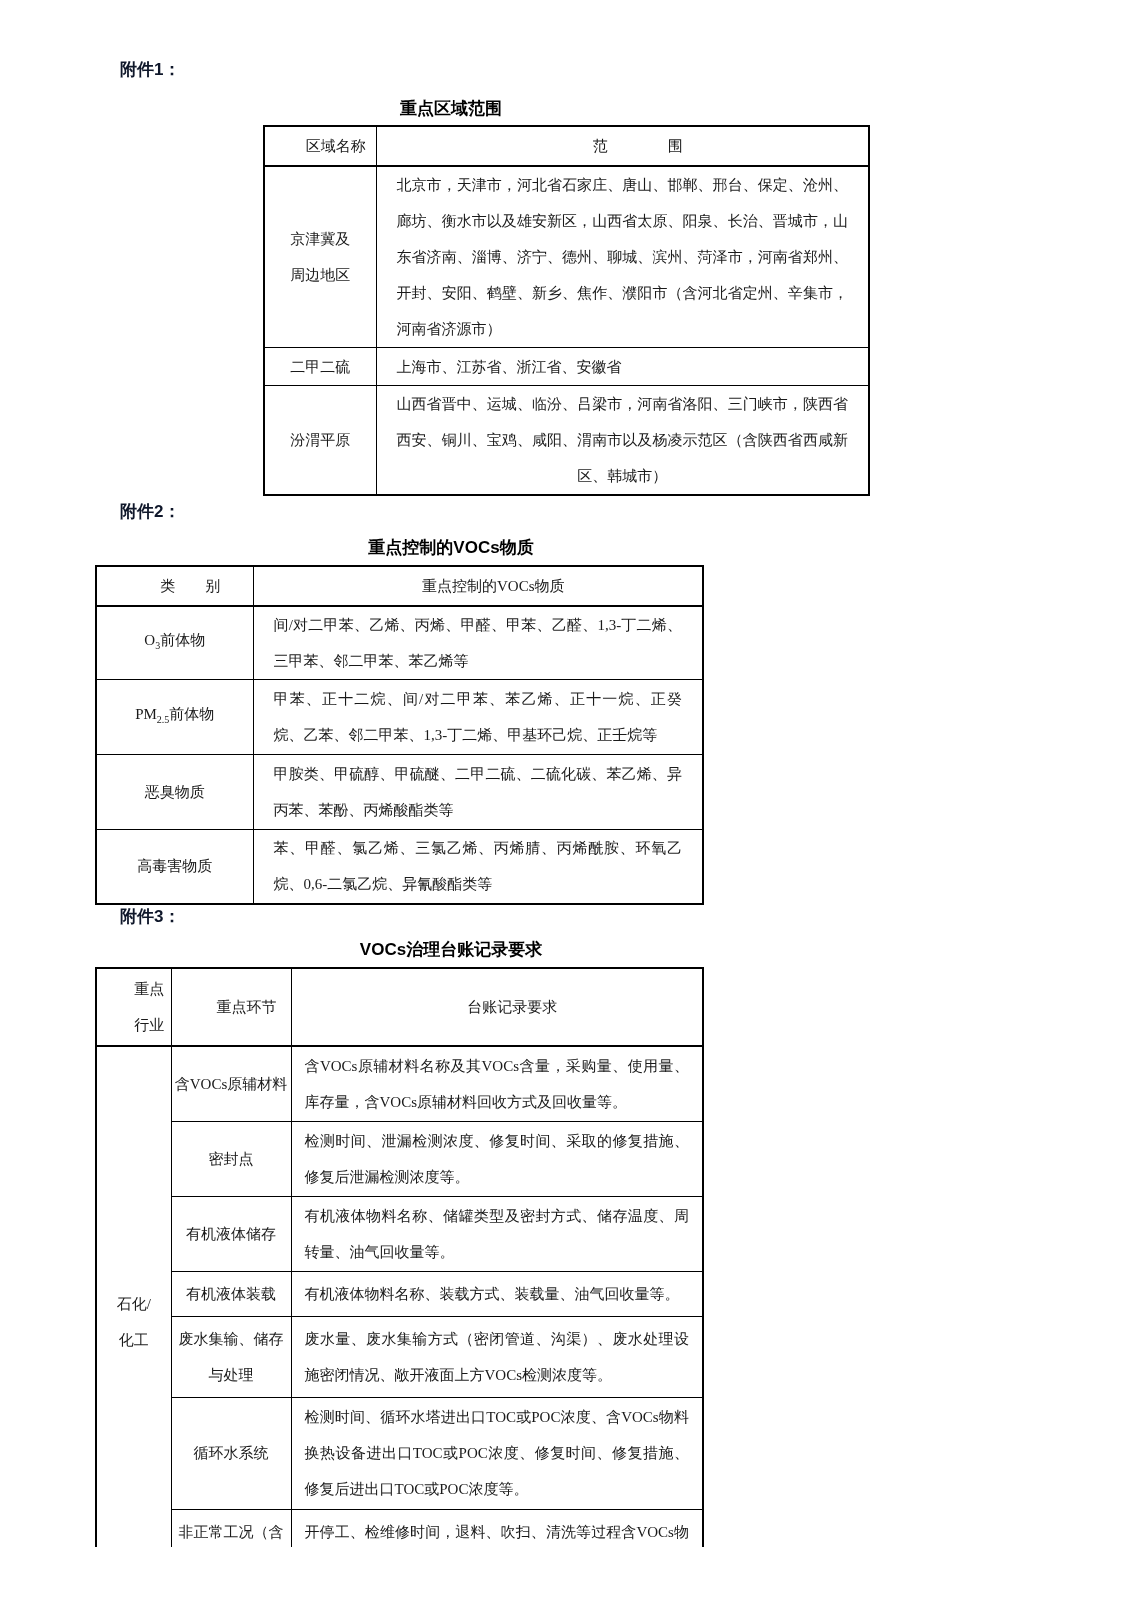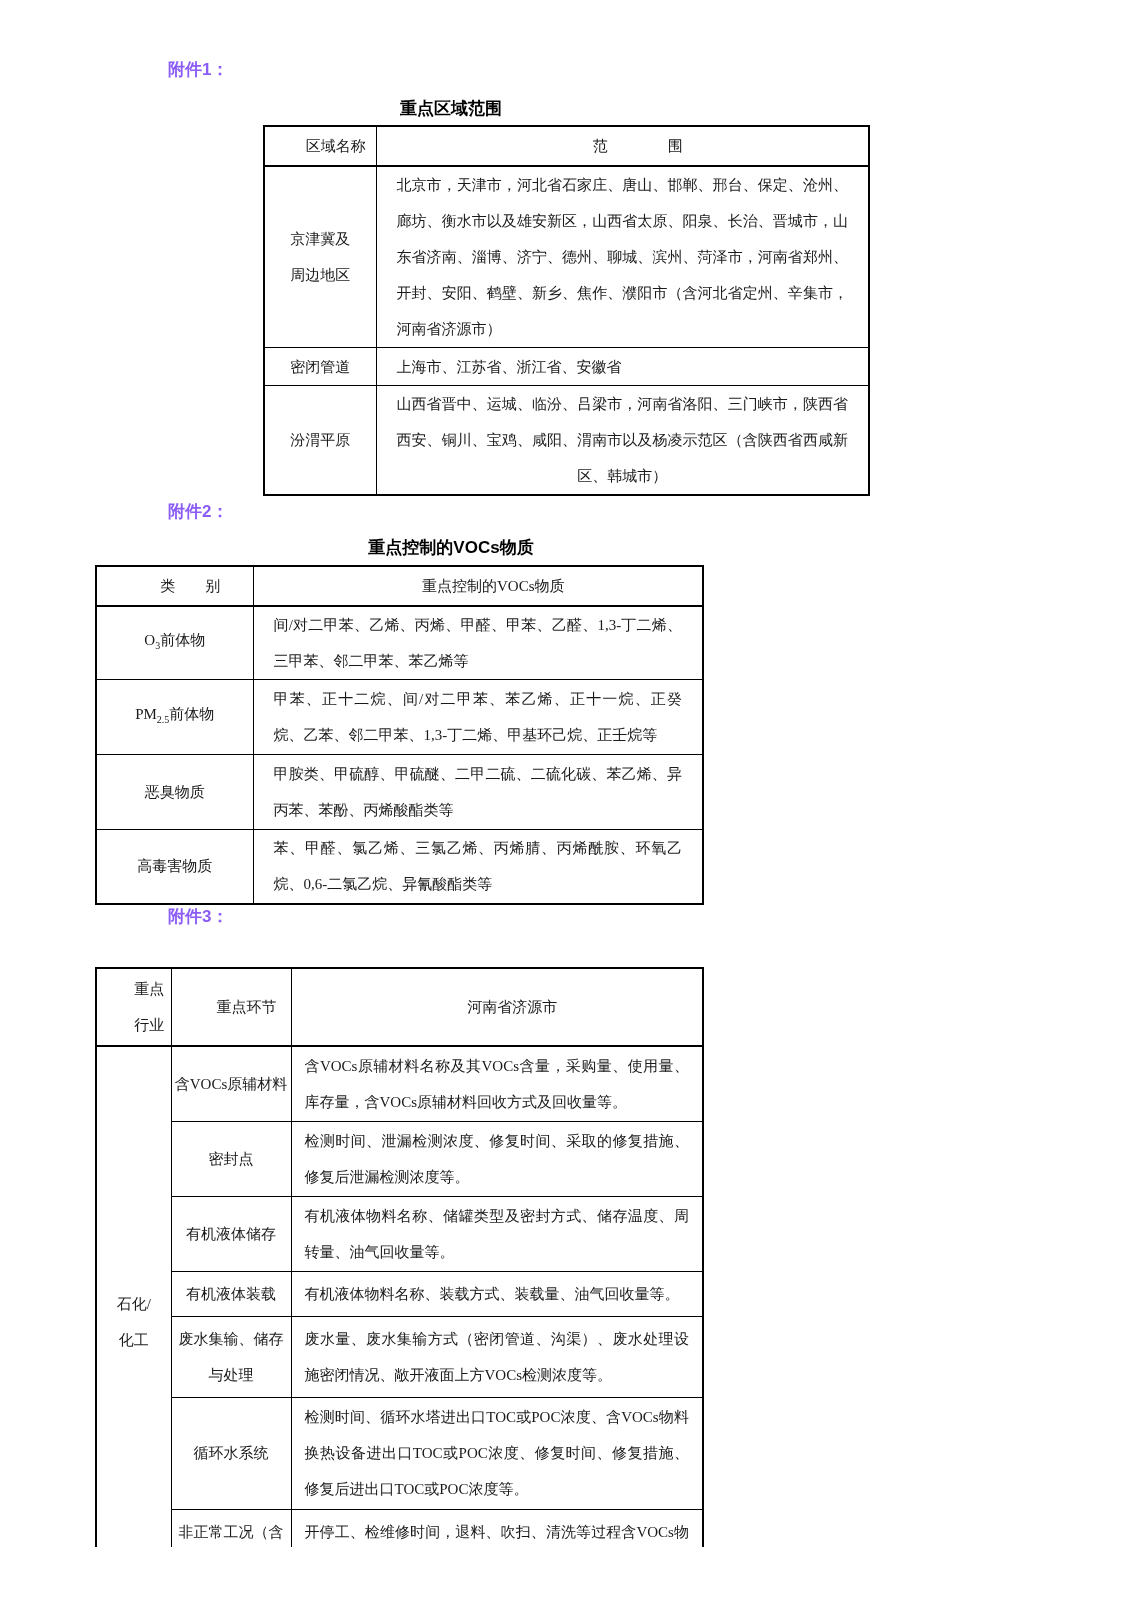--- a/index.html
+++ b/index.html
@@ -7,21 +7,21 @@
     position:relative;
     width:1130px;height:1599px;
     background:#ffffff;
     overflow:hidden;
     font-family:"Liberation Serif","DejaVu Serif",serif;
     color:#1a1a1a;
   }
   .att-label{
     position:absolute;left:120px;
     font-family:"Liberation Sans","DejaVu Sans",sans-serif;
-    font-weight:bold;font-size:17px;color:#8b5cf6;margin-left:48px;
+    font-weight:bold;font-size:17px;color:#0f172a;
   }
   .doc-title{
     position:absolute;left:0;width:902px;text-align:center;
     font-family:"Liberation Sans","DejaVu Sans",sans-serif;
     font-weight:bold;font-size:17px;color:#000;
   }
   table{border-collapse:collapse;table-layout:fixed;}
   .doc-table{position:absolute;border:2px solid #000;}
   .doc-table td,.doc-table th{
     border:1px solid #000;
@@ -59,21 +59,21 @@
     <tbody>
         <tr class="head" style="height:40px;">
       <th>区域名称</th>
       <th>范　　　　围</th>
     </tr>
     <tr style="height:180px;">
       <td class="name-cell">京津冀及周边地区</td>
       <td class="scope-cell">北京市，天津市，河北省石家庄、唐山、邯郸、邢台、保定、沧州、廊坊、衡水市以及雄安新区，山西省太原、阳泉、长治、晋城市，山东省济南、淄博、济宁、德州、聊城、滨州、菏泽市，河南省郑州、开封、安阳、鹤壁、新乡、焦作、濮阳市（含河北省定州、辛集市，河南省济源市）</td>
     </tr>
     <tr style="height:38px;">
-      <td class="name-cell">密闭管道</td>
+      <td class="name-cell">二甲二硫</td>
       <td class="scope-cell">上海市、江苏省、浙江省、安徽省</td>
     </tr>
     <tr style="height:107px;">
       <td class="name-cell">汾渭平原</td>
       <td class="scope-cell center-last">山西省晋中、运城、临汾、吕梁市，河南省洛阳、三门峡市，陕西省西安、铜川、宝鸡、咸阳、渭南市以及杨凌示范区（含陕西省西咸新区、韩城市）</td>
     </tr>
   </tbody>
     </table>
 
   <div class="att-label" style="top:500px;">附件2：</div>
@@ -102,34 +102,35 @@
       <td class="scope-cell sub-cell">甲胺类、甲硫醇、甲硫醚、二甲二硫、二硫化碳、苯乙烯、异丙苯、苯酚、丙烯酸酯类等</td>
     </tr>
     <tr style="height:74px;">
       <td class="name-cell"><span>高毒害物质</span></td>
       <td class="scope-cell sub-cell">苯、甲醛、氯乙烯、三氯乙烯、丙烯腈、丙烯酰胺、环氧乙烷、0,6-二氯乙烷、异氰酸酯类等</td>
     </tr>
   </tbody>
     </table>
 
   <div class="att-label" style="top:905px;">附件3：</div>
+  <div class="doc-title" style="top:938px;">VOCs治理台账记录要求</div>
 
   <div id="t3wrap">
   <table class="doc-table" id="table3" style="width:607px;">
     <colgroup>
           <col style="width:75px">
           <col style="width:120px">
           <col style="width:412px">
         </colgroup>
     <tbody>
           <tr class="head" style="height:78px;">
       <th class="pre">重点
 行业</th>
       <th>重点环节</th>
-      <th>河南省济源市</th>
+      <th>台账记录要求</th>
     </tr>
     <tr style="height:75px;">
       <td rowspan="7" class="pre industry-cell">石化/
 化工</td>
       <td class="stage-cell">含VOCs原辅材料</td>
       <td class="req-cell">含VOCs原辅材料名称及其VOCs含量，采购量、使用量、库存量，含VOCs原辅材料回收方式及回收量等。</td>
     </tr>
     <tr style="height:75px;">
       <td class="stage-cell">密封点</td>
       <td class="req-cell">检测时间、泄漏检测浓度、修复时间、采取的修复措施、修复后泄漏检测浓度等。</td>

